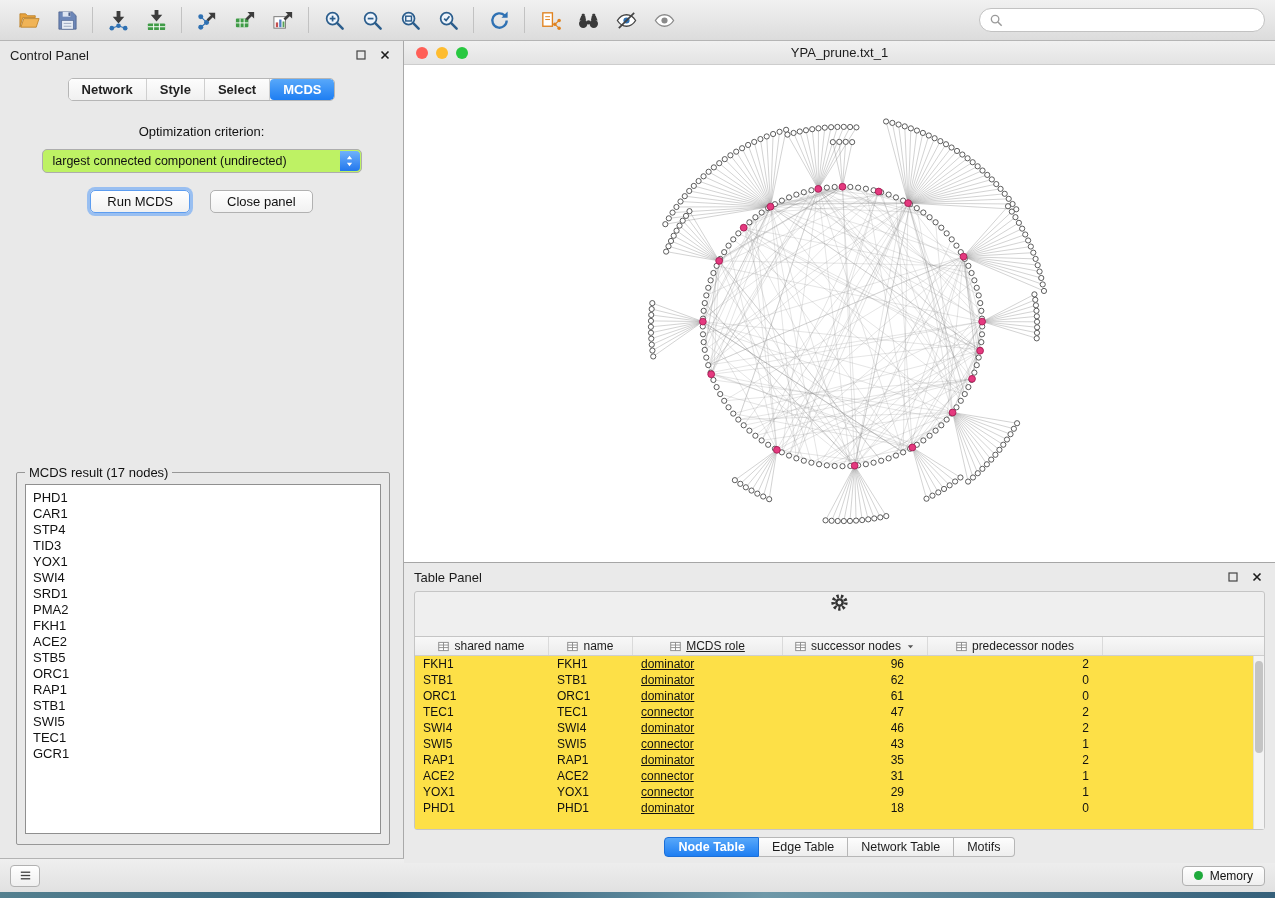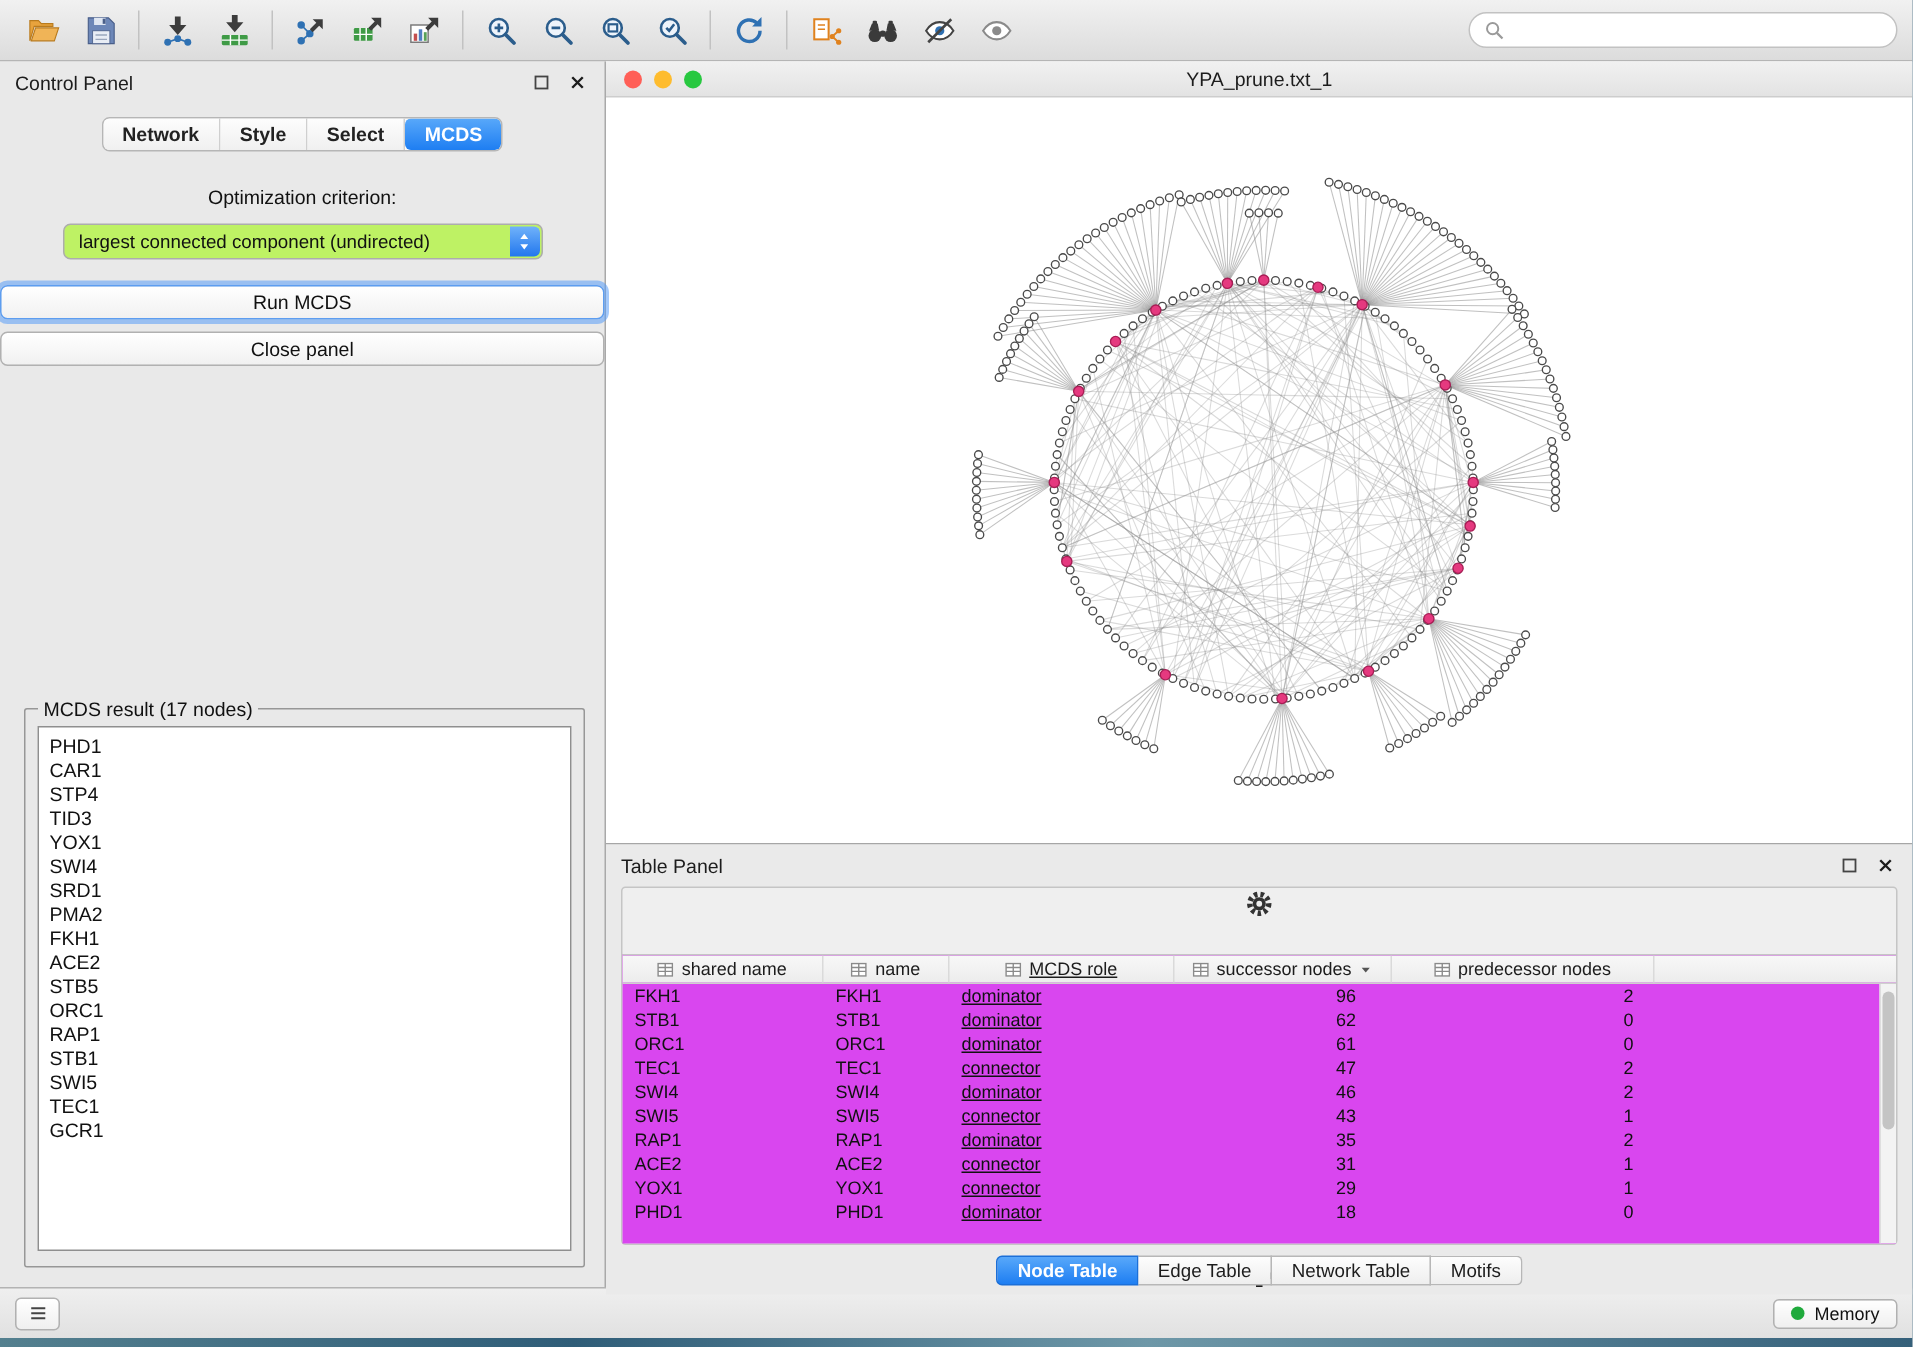--- a/index.html
+++ b/index.html
@@ -29,21 +29,21 @@
   .seg-tab { padding:3px 13px; font-size:13px; color:#222; background:linear-gradient(#fdfdfd,#f0f0f0);
              border-right:1px solid #cfcfcf; cursor:default; }
   .seg-tab:last-child { border-right:none; }
   .seg-tab.active { background:linear-gradient(#58a8fa,#1e7ef2); color:#fff; border-radius:4px; }
   .opt-label { text-align:center; margin-top:23px; font-size:13px; color:#111; }
   .dropdown { margin:10px auto 0; width:320px; height:24px; background:#bef264; border:1px solid #adadad;
               border-radius:5px; display:flex; align-items:center; padding-left:10px; font-size:12.5px;
               color:#111; position:relative; }
   .dd-cap { position:absolute; right:1px; top:1px; bottom:1px; width:20px; border-radius:0 4px 4px 0;
             background:linear-gradient(#70b2fa,#2277ee); display:flex; align-items:center; justify-content:center; }
-  .btn-row { display:flex; justify-content:center; gap:8px; margin-top:17px;flex-direction:column; }
+  .btn-row { display:flex; justify-content:center; gap:20px; margin-top:17px; }
   .btn { background:linear-gradient(#ffffff,#f1f1f1); border:1px solid #b1b1b1; border-radius:5px;
          padding:3px 16px; font-size:13px; color:#111; cursor:default; }
   .btn.focused { box-shadow:0 0 0 3px rgba(88,156,247,0.55); border-color:#5d9df0; }
   fieldset.mcds { position:absolute; left:16px; width:374px; top:424px; height:380px;
                   border:1px solid #979797; border-radius:2px; }
   fieldset.mcds legend { font-size:13px; color:#111; margin-left:8px; padding:0 4px; }
   .mcds-list { position:absolute; left:8px; right:8px; top:4px; bottom:10px; background:#fff;
                border:1px solid #8f8f8f; padding:5px 0 0 7px; overflow:hidden; }
   .mcds-item { font-size:13px; line-height:16px; color:#111; }
 
@@ -57,21 +57,21 @@
   .light.red { background:#ff5f57; } .light.yellow { background:#febc2e; } .light.green { background:#28c840; }
   .net-title { margin:0 auto; font-size:13px; color:#1c1c1c; }
   svg.net { flex:1; display:block; }
 
   
   .table-panel { flex:1; background:#eaeaea; display:flex; flex-direction:column; }
   .tp-card { margin:0 10px; border:1px solid #c5c5c5; border-radius:3px; background:#efefef; }
   .tp-toolbar { height:44px; display:flex; align-items:center; padding:0 18px; gap:36px;flex-direction:column; }
   .tp-toolbar svg { width:21px; height:21px; }
   .fx { font-family:"DejaVu Serif", serif; font-style:italic; font-size:17px; color:#a9a9a9; }
-  .tp-table { background:#d946ef; border-top:1px solid #c5c5c5; height:193px; position:relative; overflow:hidden; }
+  .tp-table { background:#fde047; border-top:1px solid #c5c5c5; height:193px; position:relative; overflow:hidden; }
   .thead { display:flex; height:19px; background:linear-gradient(#f8f8f8,#ececec); border-bottom:1px solid #cfcfcf; }
   .th { display:flex; align-items:center; justify-content:center; gap:5px; font-size:12px; color:#1c1c1c;
         border-right:1px solid #dadada; }
   .w1{width:134px;} .w2{width:84px;} .w3{width:150px;text-decoration:underline;} .w4{width:145px;} .w5{width:175px;}
   .trow { display:flex; height:16px; align-items:center; font-size:12px; color:#111; }
   .tcell { padding-left:8px; overflow:hidden; white-space:nowrap; }
   .tcell.num { text-align:right; padding-right:24px; padding-left:0; }
   .tcell.num2 { text-align:right; padding-right:14px; padding-left:0; }
   .vscroll { position:absolute; right:0; top:19px; bottom:0; width:11px; background:#f3f3f3; border-left:1px solid #dedede; }
   .vthumb { margin:5px 1px; height:92px; background:#c4c4c4; border-radius:5px; }

